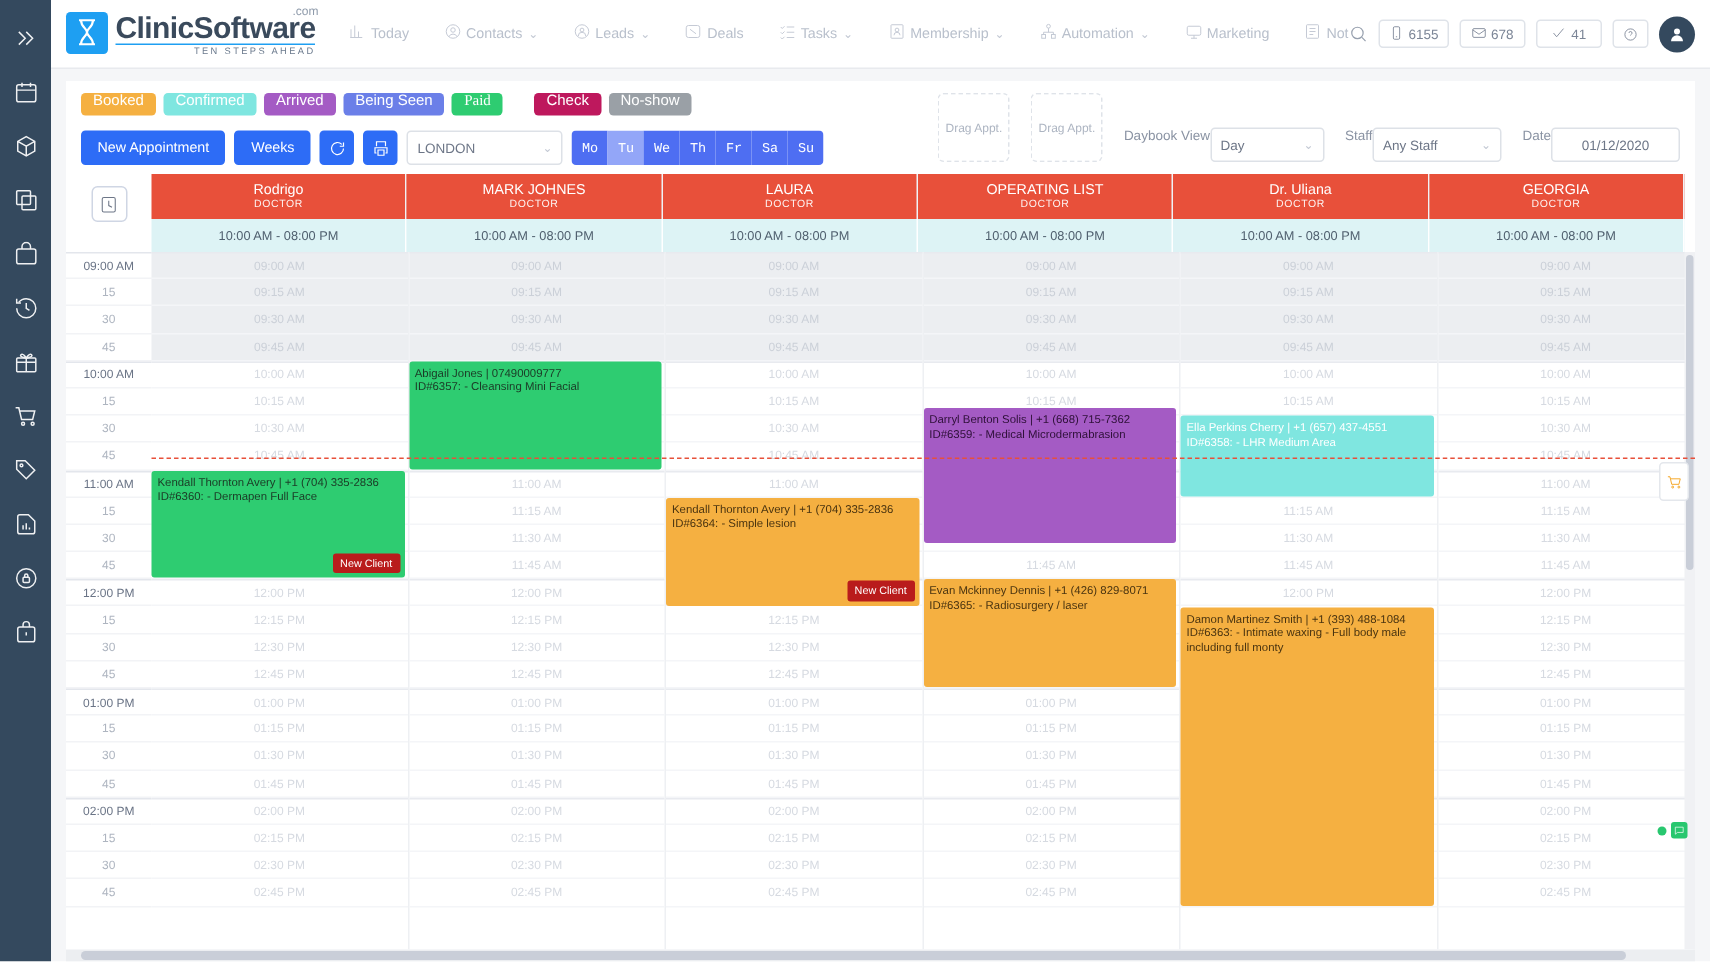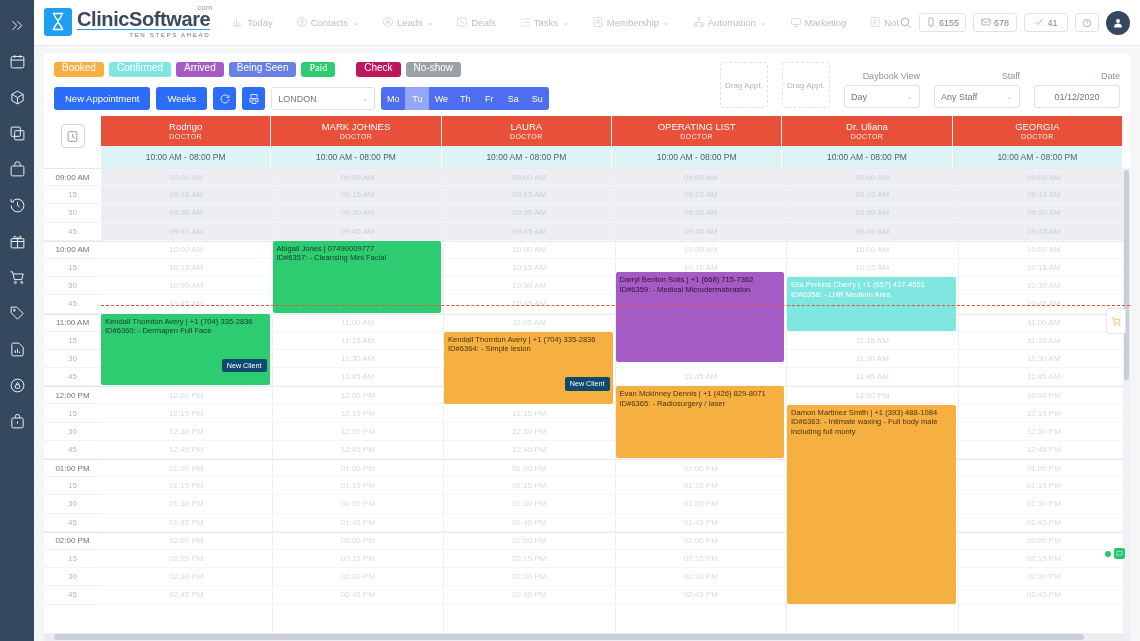--- a/index.html
+++ b/index.html
@@ -89,33 +89,33 @@
   .btn-sq {
     background: #2d6cf6; border: none; border-radius: 3px; width: 23px; height: 23px;
     display: flex; align-items: center; justify-content: center; cursor: pointer;
   }
   .btn-sq svg { width: 12px; height: 12px; stroke: #fff; fill: none; stroke-width: 1.6; }
   .sel-loc {
     width: 104px; height: 23px; border: 1px solid #dde1e7; border-radius: 3px;
     font-size: 9px; color: #6d7687; padding: 0 6px; background: #fff;
     display: flex; align-items: center; justify-content: space-between; cursor: pointer;
   }
-  .daygrp { display: flex; border-radius: 3px; overflow: hidden; }
+  .daygrp { display: flex; border-radius: 3px; overflow: hidden; font-family: Liberation Mono, monospace; }
   .day {
     width: 24px; height: 23px; background: #4e6ef2; color: #fff; font-size: 9px;
     display: flex; align-items: center; justify-content: center; cursor: pointer;
   }
   .day.active { background: #93a6f8; }
 
   .dragbox {
     width: 48px; height: 46px; border: 1px dashed #dfe3e9; border-radius: 4px;
     display: flex; align-items: center; justify-content: center;
     font-size: 8px; color: #adb5c2; text-align: center; cursor: pointer;
   }
-  .fgroup { display: flex; flex-direction: column; text-align: right; }
+  .fgroup { display: flex; flex-direction: row; text-align: right; }
   .flabel { font-size: 9px; color: #8a93a3; margin-bottom: 4px; }
   .fsel {
     height: 23px; border: 1px solid #dde1e7; border-radius: 3px; background: #fff;
     font-size: 9px; color: #6d7687; padding: 0 6px; display: flex; align-items: center;
     justify-content: space-between; cursor: pointer;
   }
   .right-ctrls { position: absolute; right: 10px; top: 8px; display: flex; align-items: flex-end; gap: 14px; }
 
   .cursor-dot { position: absolute; left: 624px; top: 76px; width: 6px; height: 9px; }
   .cursor-dot svg { width: 6px; height: 9px; fill: #5a6270; }
@@ -155,21 +155,21 @@
   .gcell.hour { border-top: 1px solid #e8eaef; }
   .gcell.closed { background: #eceef1; color: #cbd0d8; }
 
   .appt {
     position: absolute; left: 0; right: 2px; border-radius: 2px;
     font-size: 7.6px; line-height: 9.6px; padding: 3px 4px; overflow: hidden;
     cursor: pointer; z-index: 5;
   }
   .appt .l2 { display: block; }
   .newclient {
-    position: absolute; right: 3px; bottom: 13px; background: #0c4a6e; color: #fff;
+    position: absolute; right: 3px; bottom: 3px; background: #b91c1c; color: #fff;
     font-size: 7.2px; border-radius: 2px; padding: 2px 5px;
   }
   .nowline { position: absolute; left: 0; right: 0; height: 0; border-top: 1px dashed #e8503a; z-index: 8; }
 
   .scroll-v {
     position: absolute; right: 0; top: 0; width: 7px; bottom: 0; background: #f0f1f4;
   }
   .scroll-v .thumb { position: absolute; left: 1px; top: 2px; width: 5px; height: 210px; background: #c9ced8; border-radius: 3px; }
   .scroll-h { height: 8px; background: #eceef1; margin: 0 0 0 0; position: relative; flex: 0 0 8px;}
   .scroll-h .thumb { position: absolute; left: 10px; top: 1px; height: 6px; width: 1030px; background: #c9ced8; border-radius: 3px; }

